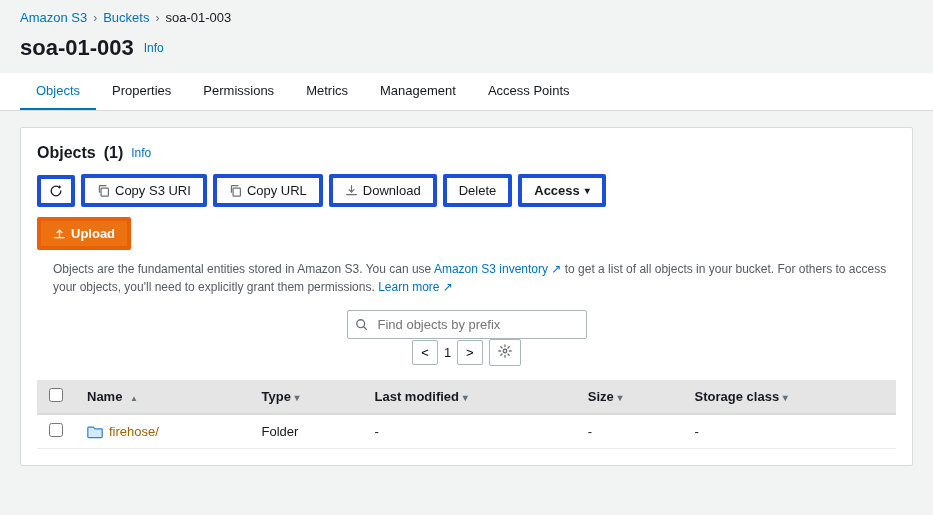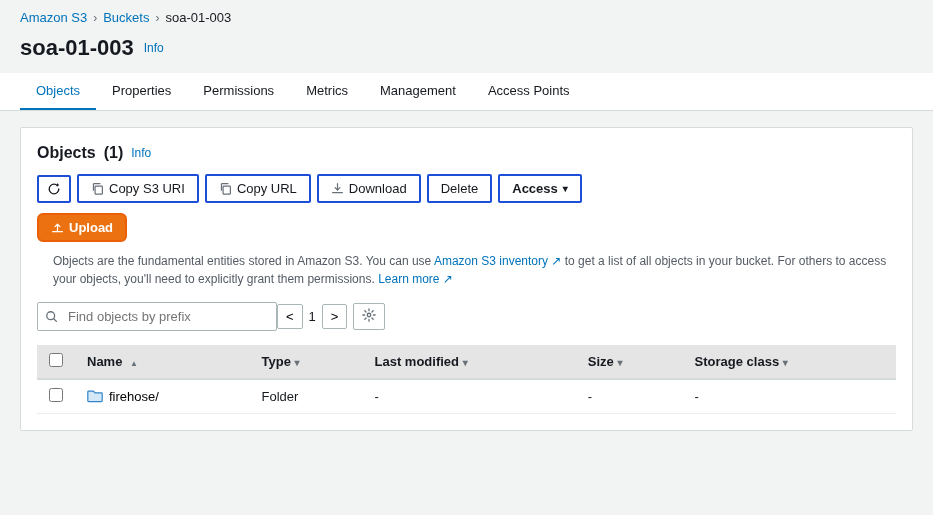--- a/index.html
+++ b/index.html
@@ -21,47 +21,47 @@
 
     .panel { background: #fff; border: 1px solid #d5dbdb; border-radius: 2px; padding: 16px; }
 
     .objects-header { display: flex; align-items: center; gap: 8px; margin-bottom: 12px; }
     .objects-title { font-size: 16px; font-weight: 700; }
     .objects-count { font-size: 16px; font-weight: 700; color: #16191f; }
     .objects-info-link { color: #0073bb; font-size: 12px; text-decoration: none; }
 
     .toolbar { display: flex; align-items: center; gap: 6px; margin-bottom: 10px; flex-wrap: wrap; }
 
-    .btn { display: inline-flex; align-items: center; gap: 5px; padding: 5px 12px; border: 2px solid #1d4ed8; background: #fff; border-radius: 2px; cursor: pointer; font-size: 13px; color: #16191f; white-space: nowrap; }
+    .btn { display: inline-flex; align-items: center; gap: 5px; padding: 5px 12px; border: 4px solid #1d4ed8; background: #fff; border-radius: 2px; cursor: pointer; font-size: 13px; color: #16191f; white-space: nowrap; }
     .btn:disabled { opacity: 0.5; cursor: default; }
     .btn-icon { padding: 5px 8px; }
-    .btn-primary { background: #ec7211; border-color: #eb5f07; color: #fff; font-weight: 600; border-radius: 6px; }
+    .btn-primary { background: #ec7211; border-color: #eb5f07; color: #fff; font-weight: 600; }
     .btn-actions { font-weight: 600; }
 
     .description { font-size: 12px; color: #545b64; line-height: 1.5; margin-bottom: 14px; margin-left: 16px; }
     .description a { color: #0073bb; text-decoration: none; }
 
-    .search-bar { display: flex; align-items: center; justify-content: flex-start; margin-bottom: 14px; }
+    .search-bar { display: flex; align-items: center; justify-content: space-between; margin-bottom: 14px; flex-direction: column; }
     .search-input-wrap { position: relative; }
     .search-input-wrap svg { position: absolute; left: 8px; top: 50%; transform: translateY(-50%); color: #687078; }
     .search-input { padding: 6px 10px 6px 30px; border: 1px solid #aab7b8; border-radius: 2px; font-size: 13px; width: 240px; background: #fff; }
 
     .pagination { display: flex; align-items: center; gap: 6px; }
     .page-btn { background: #fff; border: 1px solid #aab7b8; border-radius: 2px; padding: 4px 8px; cursor: pointer; font-size: 13px; }
     .page-num { font-size: 13px; }
     .settings-btn { background: #fff; border: 1px solid #aab7b8; border-radius: 2px; padding: 4px 8px; cursor: pointer; }
 
     .table { width: 100%; border-collapse: collapse; }
     .table th { text-align: left; padding: 8px 12px; border-bottom: 2px solid #d5dbdb; font-size: 13px; font-weight: 600; color: #16191f; background: #e5e5e5; }
     .table th.sortable { cursor: pointer; }
     .table th .sort-icons { display: inline-flex; flex-direction: column; margin-left: 4px; gap: 1px; }
     .table th .sort-icon { font-size: 8px; color: #687078; }
     .table td { padding: 8px 12px; border-bottom: 1px solid #eaeded; font-size: 13px; vertical-align: middle; }
 
-    .folder-link { color: #000000; text-decoration: none; display: flex; align-items: flex-start; gap: 6px; }
+    .folder-link { color: #a16207; text-decoration: none; display: flex; align-items: center; gap: 6px; }
 
     .checkbox-col { width: 32px; }
     .check { width: 14px; height: 14px; cursor: pointer; }
 
     .chevron { font-size: 10px; color: #687078; }
     .dropdown-icon { font-size: 10px; }
   </style>
 </head>
 <body>
 

